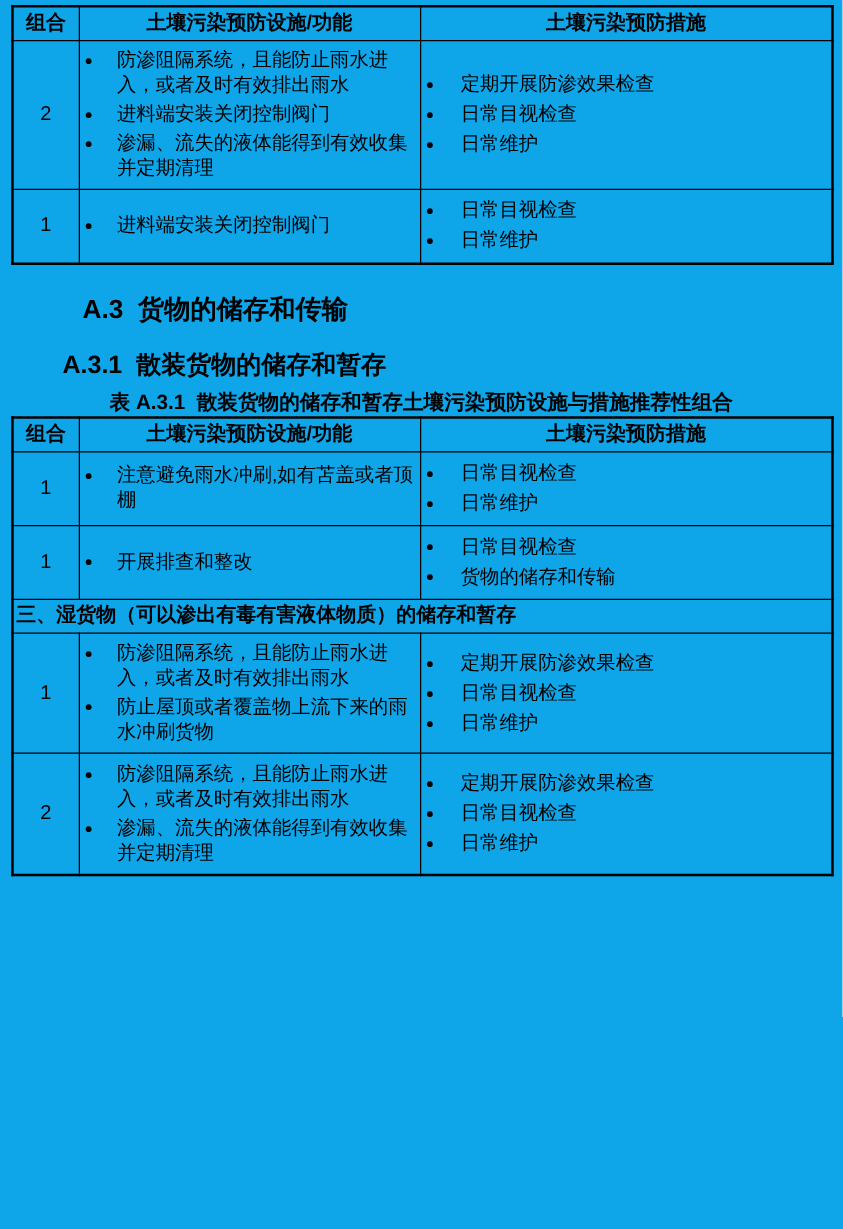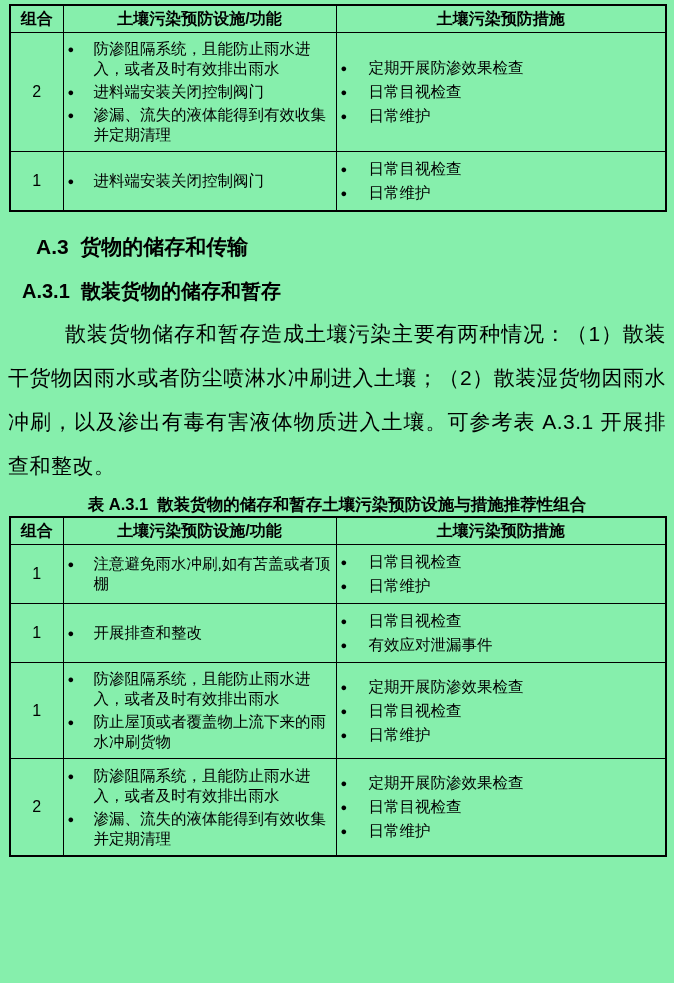--- a/index.html
+++ b/index.html
@@ -1,19 +1,19 @@
 <!DOCTYPE html>
 <html lang="zh"><head>
 <meta charset="utf-8">
 <style>
   html,body{margin:0;padding:0;background:#ffffff;}
   .page{
     position:relative;
     width:674px;height:983px;
-    background:#86efac;color:#000;
+    background:#0ea5e9;color:#000;
     font-family:"Liberation Sans","DejaVu Sans",sans-serif;
     overflow:hidden;
   }
   
   table.doc{
     border-collapse:collapse;
     table-layout:fixed;
     width:656px;
     margin:0 0 0 9px;
     font-size:15.5px;
@@ -32,22 +32,22 @@
   .blt{position:absolute;left:2px;top:2px;font-size:11px;line-height:16px;}
   
   tr.h27 td{height:19px;}
   tr.h120 td{height:112px;}
   tr.h52 td{height:44px;}
   tr.h42 td{height:34px;}
   tr.h44 td{height:36px;}
   tr.h92 td{height:84px;}
   tr.h98 td{height:90px;}
   
-  .h1{margin:21px 0 0 36px;font-size:21px;font-weight:bold;white-space:pre-wrap;}
-  .h2{margin:17px 0 0 22px;font-size:20px;font-weight:bold;white-space:pre-wrap;}
+  .h1{margin:21px 0 0 66px;font-size:21px;font-weight:bold;white-space:pre-wrap;}
+  .h2{margin:17px 0 0 50px;font-size:20px;font-weight:bold;white-space:pre-wrap;}
   .para{
     margin:7px 8px 0 8px;
     font-size:21px;line-height:44px;
     text-align:justify;text-indent:57px;
     letter-spacing:0.5px;
   }
   .caption{
     margin:6px 0 0 0;
     text-align:center;font-weight:bold;font-size:16.5px;
     white-space:pre-wrap;
@@ -94,21 +94,20 @@
         <div class="item"><span class="blt">●</span><span>日常目视检查</span></div>
         <div class="item"><span class="blt">●</span><span>日常维护</span></div>
       </td>
     </tr>
   </tbody>
     </table>
 
   <div class="h1">A.3  货物的储存和传输</div>
   <div class="h2">A.3.1  散装货物的储存和暂存</div>
 
-  <div class="para">散装货物储存和暂存造成土壤污染主要有两种情况：（1）散装干货物因雨水或者防尘喷淋水冲刷进入土壤；（2）散装湿货物因雨水冲刷，以及渗出有毒有害液体物质进入土壤。可参考表 A.3.1 开展排查和整改。</div>
 
   <div class="caption">表 A.3.1  散装货物的储存和暂存土壤污染预防设施与措施推荐性组合</div>
 
   <table class="doc tbl2">
     <colgroup>
         <col style="width:53px">
         <col style="width:273px">
         <col style="width:330px">
       </colgroup>
     <tbody>
@@ -127,22 +126,25 @@
         <div class="item"><span class="blt">●</span><span>日常维护</span></div>
       </td>
     </tr>
     <tr class="h44">
       <td class="combo">1</td>
       <td class="fac">
         <div class="item"><span class="blt">●</span><span>开展排查和整改</span></div>
       </td>
       <td class="mea">
         <div class="item"><span class="blt">●</span><span>日常目视检查</span></div>
-        <div class="item"><span class="blt">●</span><span>有效应对泄漏事件</span></div>
+        <div class="item"><span class="blt">●</span><span>货物的储存和传输</span></div>
       </td>
+    </tr>
+    <tr>
+      <td class="sec" colspan="3">三、湿货物（可以渗出有毒有害液体物质）的储存和暂存</td>
     </tr>
     <tr class="h92">
       <td class="combo">1</td>
       <td class="fac">
         <div class="item"><span class="blt">●</span><span>防渗阻隔系统，且能防止雨水进入，或者及时有效排出雨水</span></div>
         <div class="item"><span class="blt">●</span><span>防止屋顶或者覆盖物上流下来的雨水冲刷货物</span></div>
       </td>
       <td class="mea">
         <div class="item"><span class="blt">●</span><span>定期开展防渗效果检查</span></div>
         <div class="item"><span class="blt">●</span><span>日常目视检查</span></div>

